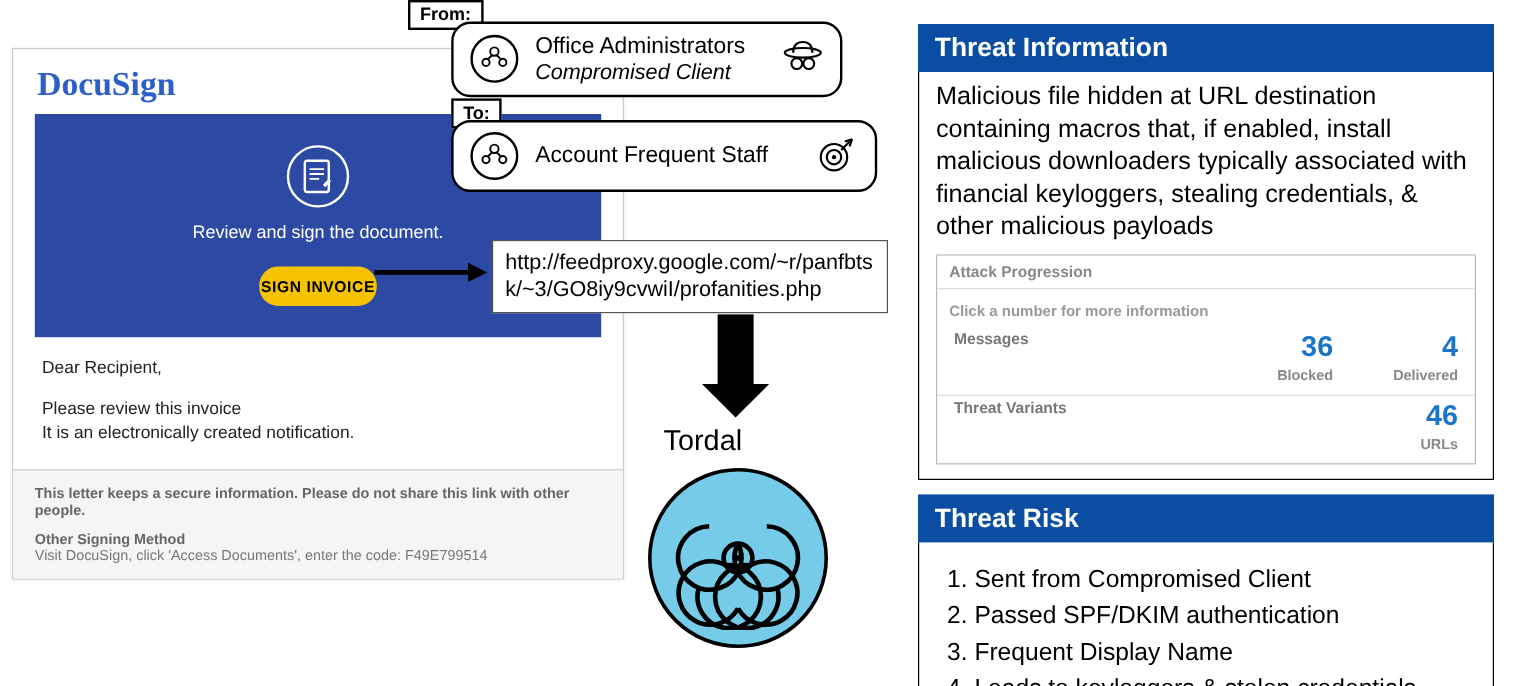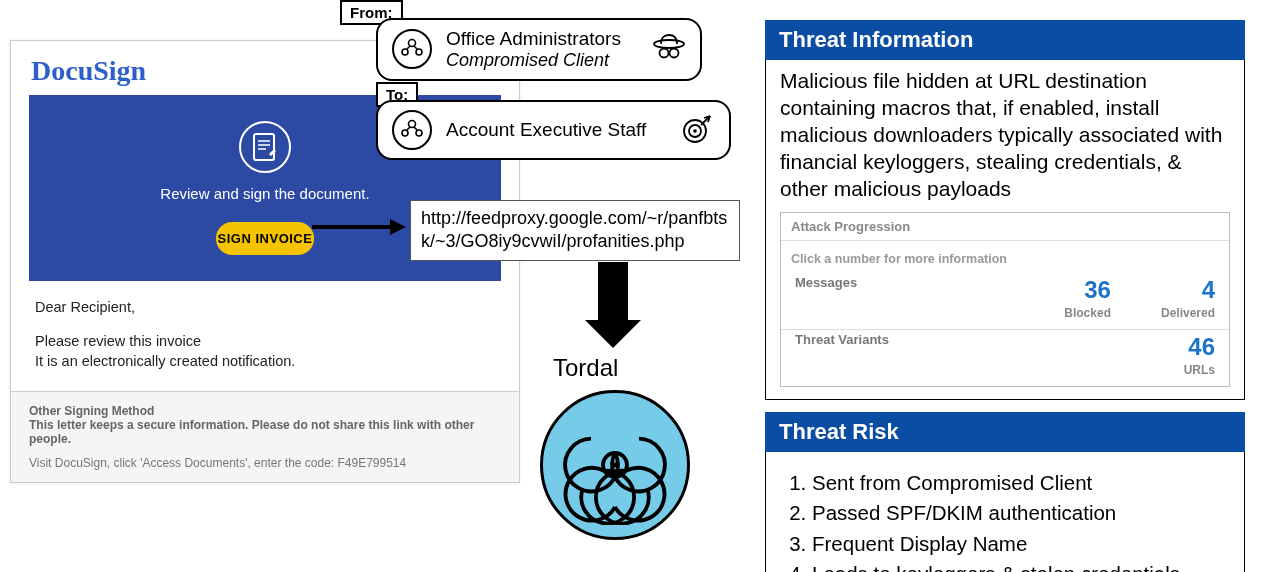--- a/index.html
+++ b/index.html
@@ -212,22 +212,22 @@
       <div class="banner-text">Review and sign the document.</div>
       <span class="sign-btn">SIGN INVOICE</span>
     </div>
     <div class="email-body">
       <p>Dear Recipient,</p>
       <p style="height:10px"></p>
       <p>Please review this invoice</p>
       <p>It is an electronically created notification.</p>
     </div>
     <div class="email-footer">
+      <div class="bold" style="margin-bottom:10px">This letter keeps a secure information. Please do not share this link with other people.</div>
       <div class="bold">Other Signing Method</div>
-      <div class="bold" style="margin-bottom:10px">This letter keeps a secure information. Please do not share this link with other people.</div>
       <div>Visit DocuSign, click 'Access Documents', enter the code: F49E799514</div>
     </div>
   </div>
 </div>
 
 <div class="callout-tag" style="left:340px; top:0px;">From:</div>
 <div class="callout" style="left:376px; top:18px; width:326px;">
   <div class="people-icon">
     <svg width="26" height="24" viewBox="0 0 26 24">
         <circle cx="13" cy="6" r="3.5" fill="none" stroke="#000" stroke-width="1.6"></circle>
@@ -256,21 +256,21 @@
 <div class="callout" style="left:376px; top:100px; width:355px;">
   <div class="people-icon">
     <svg width="26" height="24" viewBox="0 0 26 24">
         <circle cx="13" cy="6" r="3.5" fill="none" stroke="#000" stroke-width="1.6"></circle>
         <circle cx="6" cy="15" r="3" fill="none" stroke="#000" stroke-width="1.6"></circle>
         <circle cx="20" cy="15" r="3" fill="none" stroke="#000" stroke-width="1.6"></circle>
         <line x1="11" y1="9" x2="8" y2="12" stroke="#000" stroke-width="1.6"></line>
         <line x1="15" y1="9" x2="18" y2="12" stroke="#000" stroke-width="1.6"></line>
       </svg>
   </div>
-  <div class="callout-title">Account Executive Staff</div>
+  <div class="callout-title">Account Frequent Staff</div>
   <div class="small-icon" style="margin-left:auto">
     <svg width="32" height="32" viewBox="0 0 32 32">
         <circle cx="14" cy="18" r="11" fill="none" stroke="#000" stroke-width="1.8"></circle>
         <circle cx="14" cy="18" r="6" fill="none" stroke="#000" stroke-width="1.8"></circle>
         <circle cx="14" cy="18" r="1.8" fill="#000"></circle>
         <line x1="20" y1="12" x2="29" y2="3" stroke="#000" stroke-width="1.8"></line>
         <path d="M29 3 l-2 6 M29 3 l-6 2" stroke="#000" stroke-width="1.8" fill="none"></path>
       </svg>
   </div>
 </div>

